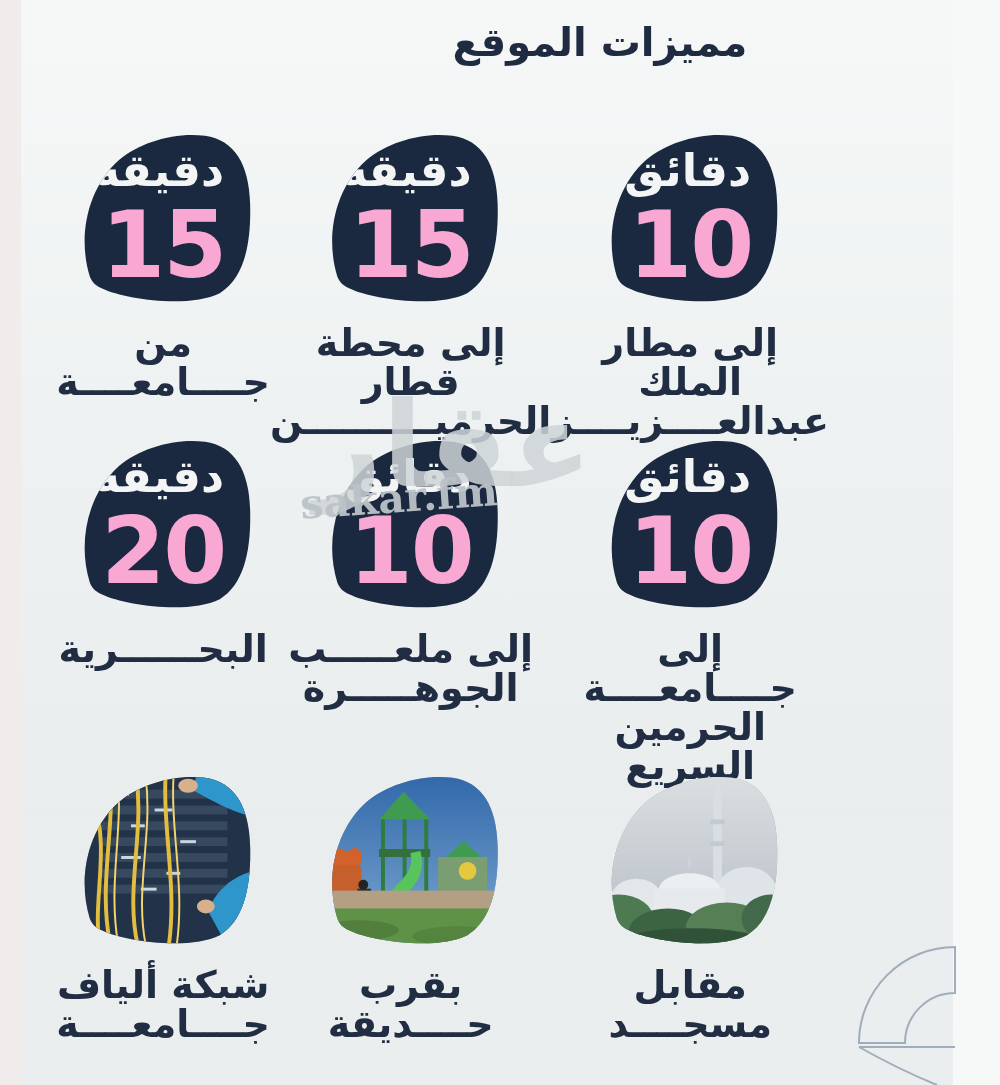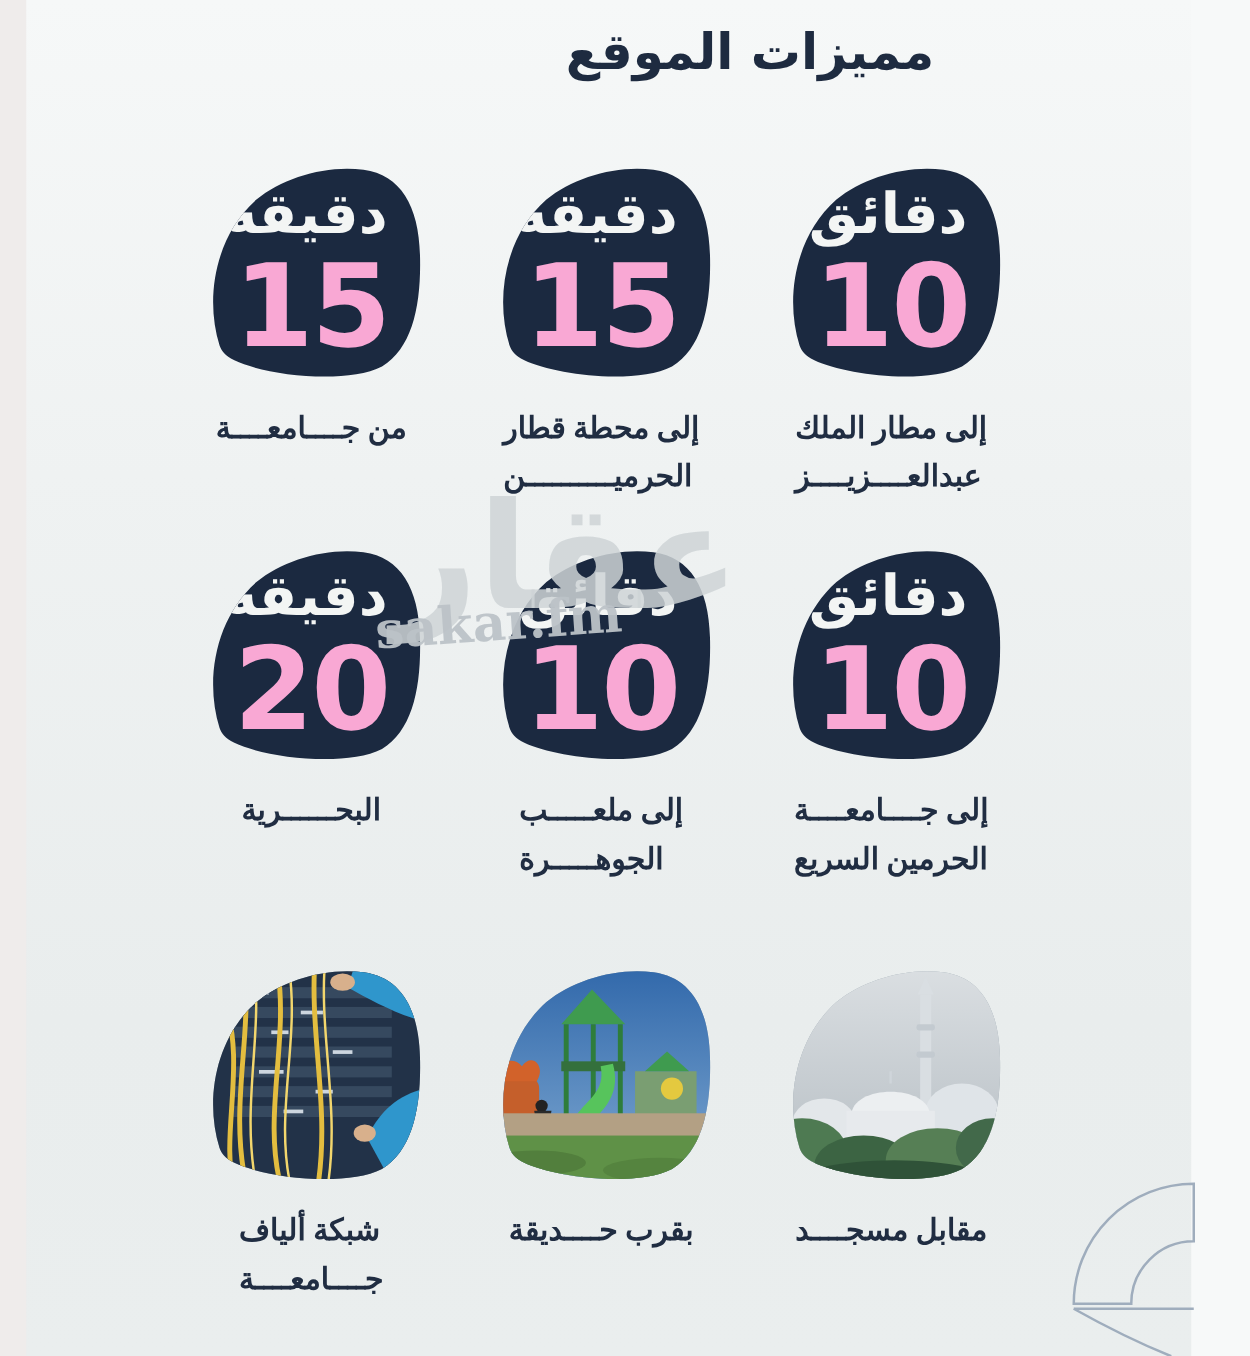--- a/index.html
+++ b/index.html
@@ -53,24 +53,23 @@
   }
   .badge .num{
     position:absolute;bottom:16px;left:50%;transform:translateX(-50%);
     font-size:92px;font-weight:bold;color:#f9a8d4;
     line-height:1;letter-spacing:-2px;
   }
   .photo{ background:#97a4ad; }
   .photo svg{ display:block;width:100%;height:100%; }
   .label{
     margin-top:16px;
-    text-align:left;
-    font-size:24px;font-weight:bold;color:#202d42;
+    text-align:center;
+    font-size:38px;font-weight:bold;color:#202d42;
     line-height:39px;
-    font-family:Liberation Serif, serif;
   }
   .label span{ display:block; }
   .watermark{
     position:absolute;left:292px;top:400px;width:300px;height:140px;
     z-index:6;pointer-events:none;
   }
   .watermark .wm-ar{
     position:absolute;right:0;top:-14px;
     font-size:118px;font-weight:bold;
     color:rgba(206,211,214,0.85);

